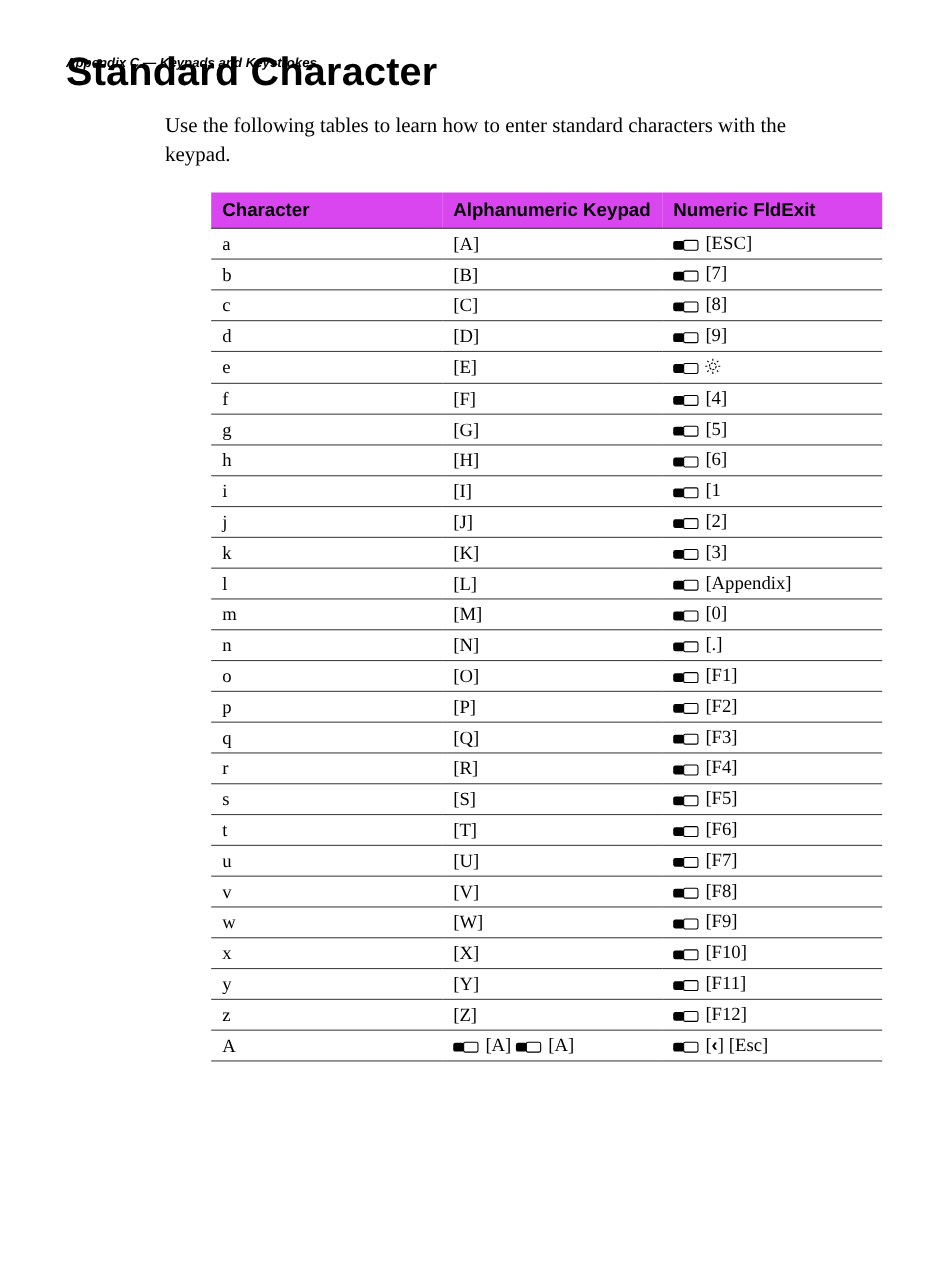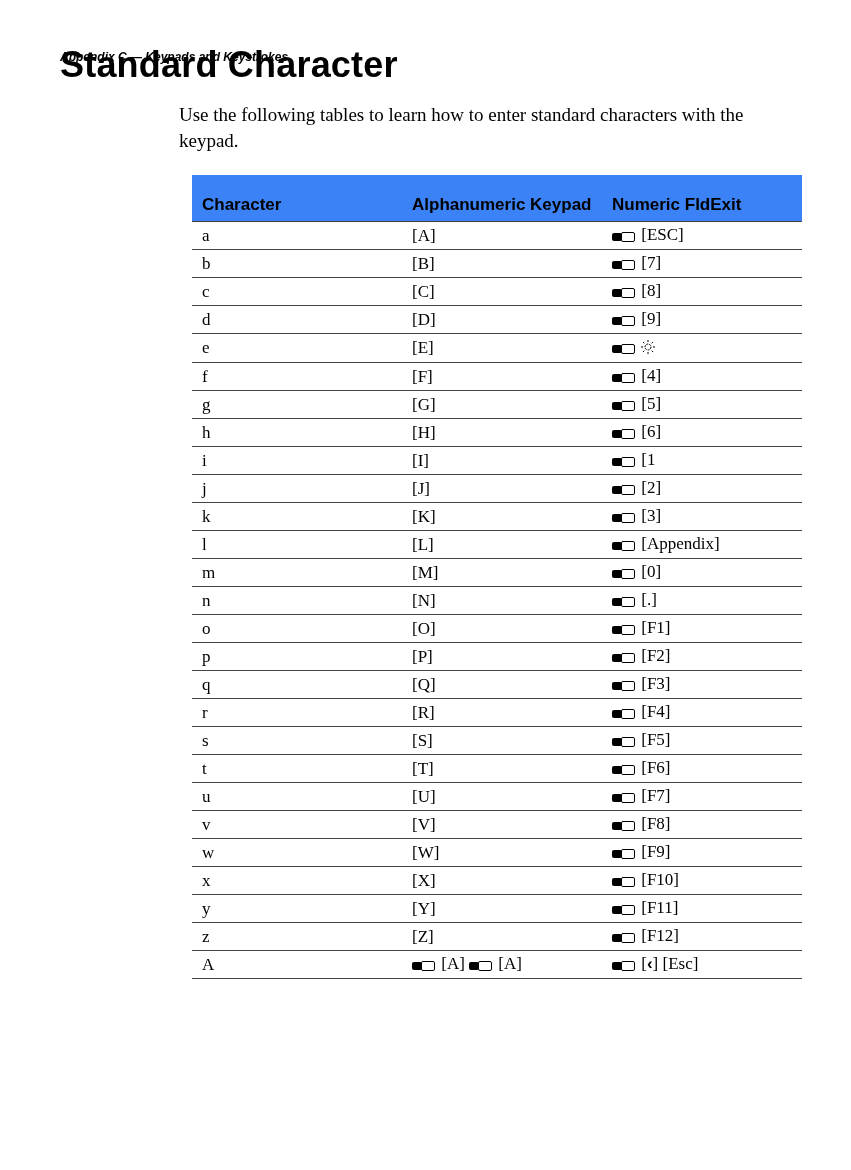--- a/index.html
+++ b/index.html
@@ -34,44 +34,44 @@
     font-weight: 900;
     font-size: 36px;
     margin-top: 44px;
     margin-bottom: 16px;
     letter-spacing: 0.2px;
   }
   .intro {
     font-family: Georgia, "Times New Roman", serif;
     font-size: 19px;
     line-height: 1.35;
-    margin-left: 119px;
+    margin-left: 90px;
     margin-right: 20px;
     margin-bottom: 22px;
   }
   .table-title {
     font-family: Arial, Helvetica, sans-serif;
     font-weight: 700;
     font-style: italic;
     font-size: 17px;
     margin-left: 132px;
     margin-bottom: 10px;
   }
   table.keymap {
     border-collapse: collapse;
     margin-left: 132px;
     width: 610px;
     font-size: 17px;
   }
   table.keymap thead th {
-    background: #3b82f6;
+    background: #d946ef;
     font-family: Arial, Helvetica, sans-serif;
     font-weight: 700;
     text-align: left;
-    padding: 20px 10px 6px 10px;
+    padding: 6px 10px 6px 10px;
     border-bottom: 1px solid #444;
     margin-left: 40px;
   }
   table.keymap tbody td {
     font-family: Georgia, "Times New Roman", serif;
     padding: 3px 10px 3px 10px;
     border-bottom: 1px solid #444;
     vertical-align: middle;
     white-space: nowrap;
   }

